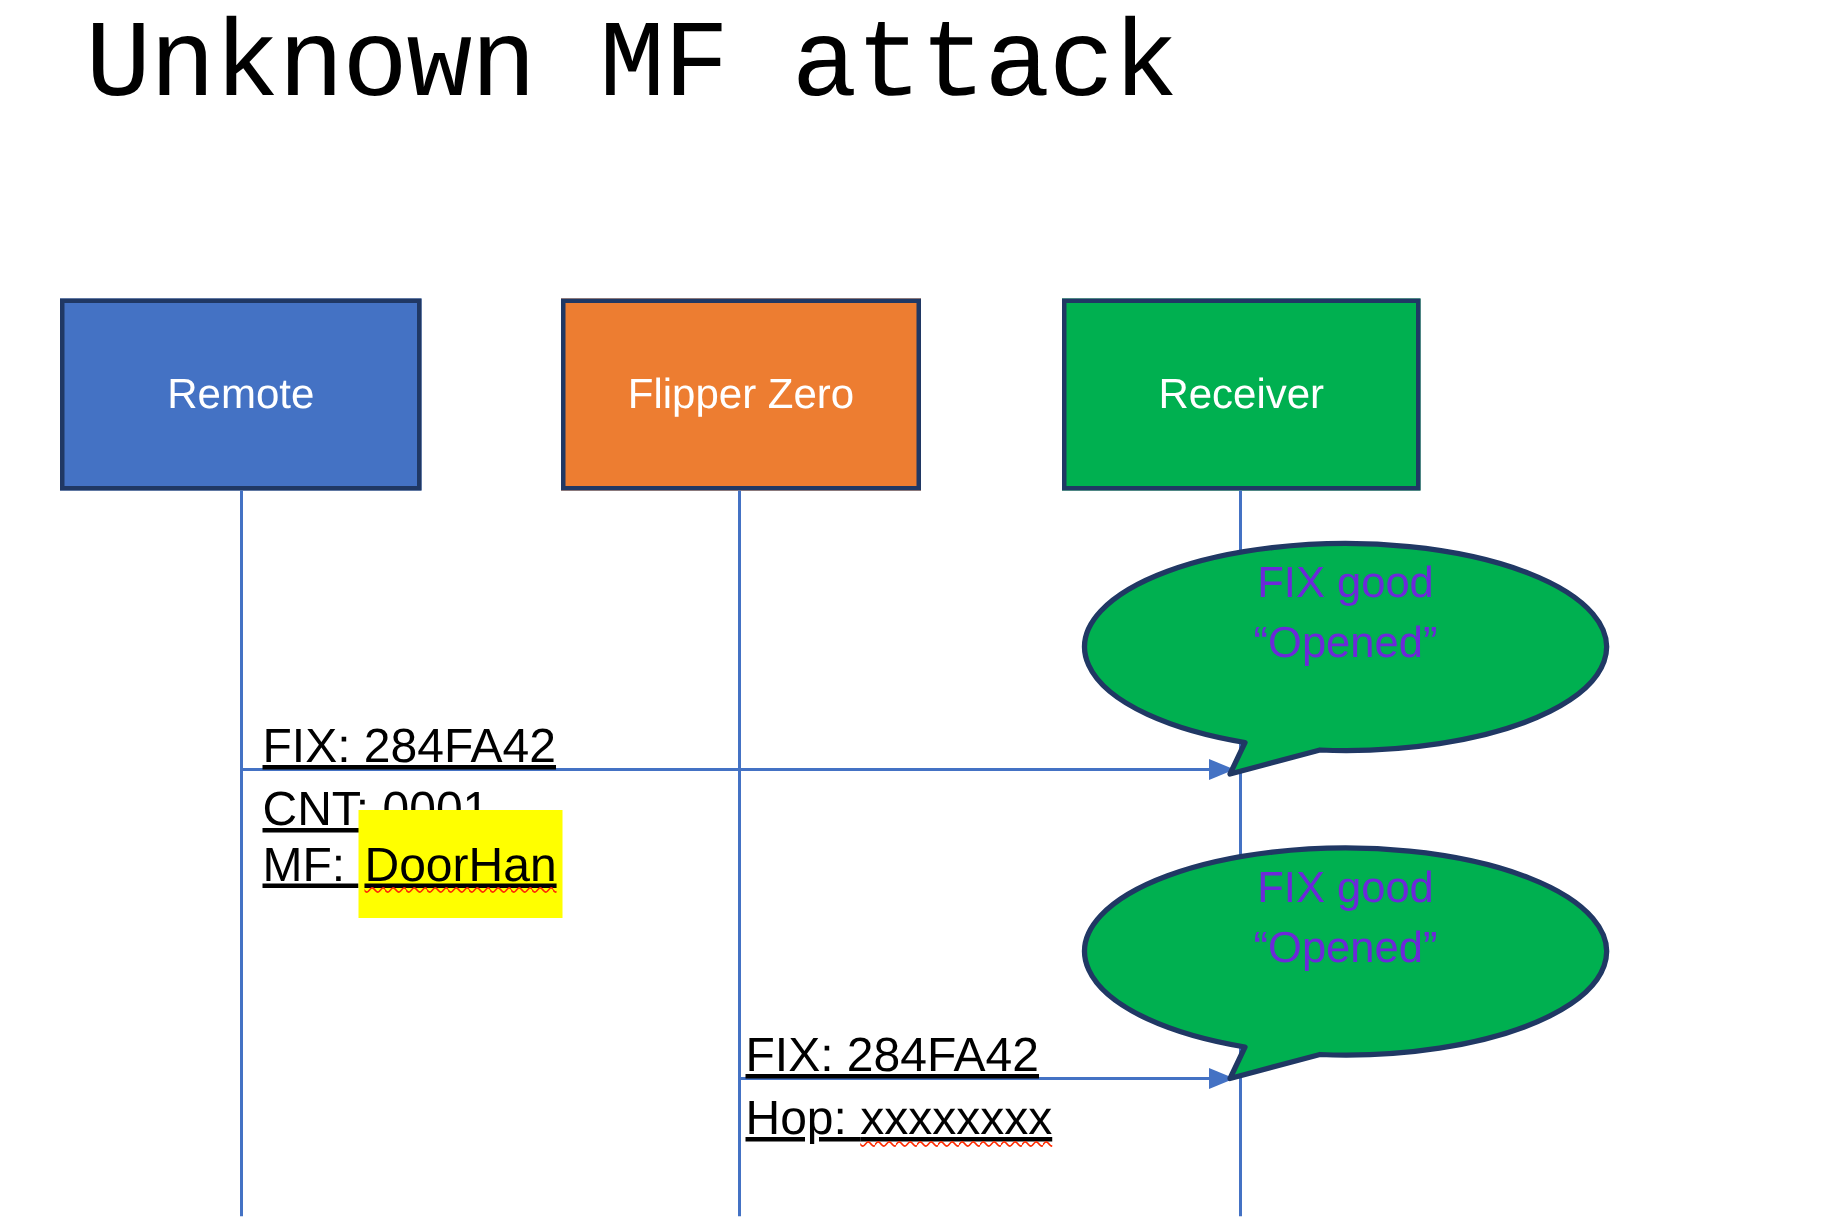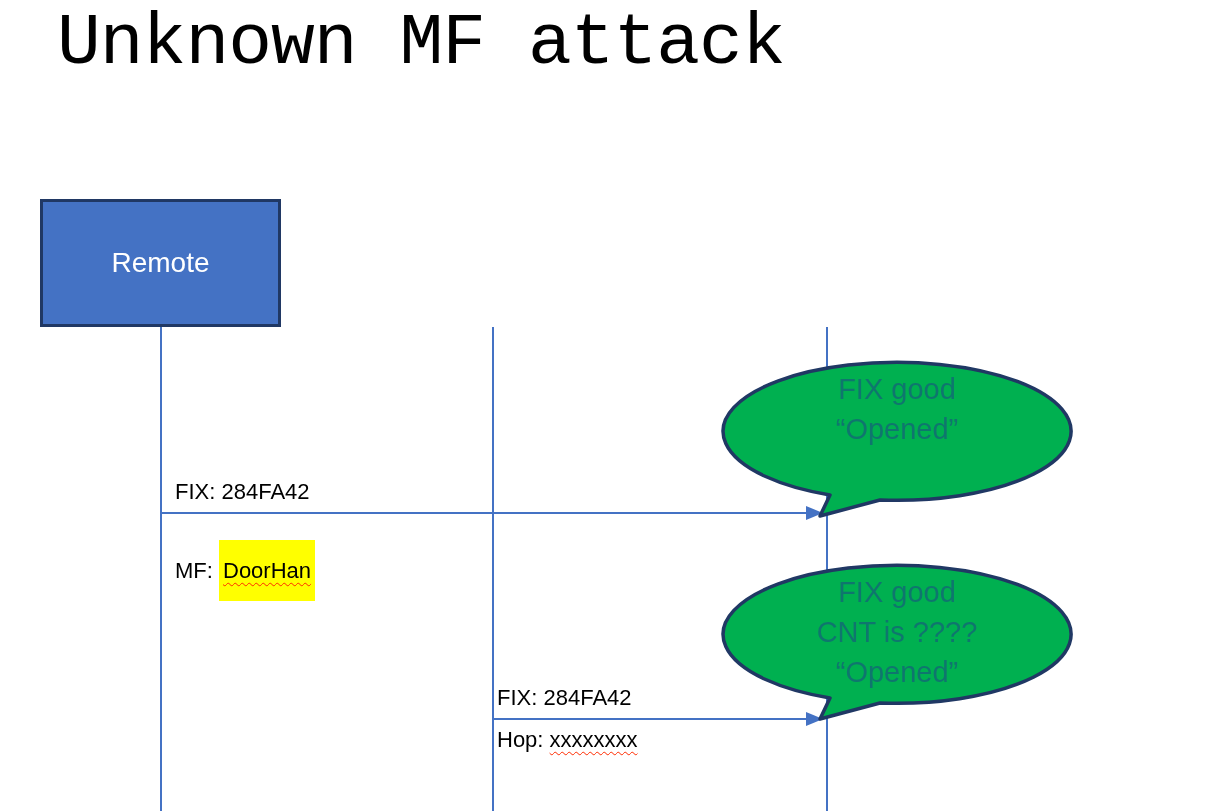--- a/index.html
+++ b/index.html
@@ -37,21 +37,21 @@
   .arrow1-shaft { left:161px; top:512px; width:646px; }
   .arrow2-shaft { left:493px; top:718px; width:314px; }
   .arrow-head {
     position:absolute; width:0; height:0;
     border-top:7px solid transparent; border-bottom:7px solid transparent;
     border-left:17px solid var(--line);
   }
   .arrow1-head { left:806px; top:506px; }
   .arrow2-head { left:806px; top:712px; }
 
-  .msg-line { position:absolute; font-size:22px; white-space:pre; }
+  .msg-line { position:absolute; font-size:32px; white-space:pre;text-decoration:underline; }
   .msg1-above { left:175px; top:479px; }
   .msg1-cnt   { left:175px; top:521px; }
   .msg1-mf    { left:175px; top:558px; }
   .msg2-above { left:497px; top:685px; }
   .msg2-hop   { left:497px; top:727px;text-align:right; }
   .msg2-mf    { left:497px; top:763px; }
 
   .hl { background:var(--highlight); padding:18px 4px; }
   .sq {
     text-decoration-line:underline;
@@ -61,61 +61,67 @@
     text-underline-offset:4px;
   }
 
   .callout { position:absolute; width:365px; height:170px; }
   .callout1 { left:715px; top:355px; }
   .callout2 { left:715px; top:558px; }
   .callout path { fill:var(--green); stroke:var(--navy); stroke-width:3.5; stroke-linejoin:round; }
 
   .callout-text {
     position:absolute; left:723px; width:348px;
-    text-align:center; color:#0f766e; font-size:29px; line-height:40px;
+    text-align:center; color:#6d28d9; font-size:29px; line-height:40px;
   }
   .callout1-text { top:369px; }
   .callout2-text { top:572px; }
 </style>
 </head>
 <body>
 
 <div class="stage">
 
   <div class="title">Unknown MF attack</div>
 
   <div class="actor actor-remote">
     <span>Remote</span>
   </div>
+  <div class="actor actor-flipper">
+    <span>Flipper Zero</span>
+  </div>
+  <div class="actor actor-receiver">
+    <span>Receiver</span>
+  </div>
 
   <div class="lifeline lifeline-remote"></div>
   <div class="lifeline lifeline-flipper"></div>
   <div class="lifeline lifeline-receiver"></div>
 
   <div class="arrow-shaft arrow1-shaft"></div>
   <div class="arrow-head arrow1-head"></div>
   <div class="arrow-shaft arrow2-shaft"></div>
   <div class="arrow-head arrow2-head"></div>
 
   <div class="msg-line msg1-above">FIX: 284FA42</div>
+  <div class="msg-line msg1-cnt"><span>CNT: </span><span>0001</span></div>
   <div class="msg-line msg1-mf"><span>MF: </span><span class="hl sq">DoorHan</span></div>
 
   <div class="msg-line msg2-above">FIX: 284FA42</div>
   <div class="msg-line msg2-hop"><span>Hop: </span><span class="sq">xxxxxxxx</span></div>
 
   <svg class="callout callout1" viewBox="0 0 365 170">
     <path d="M 115 140 A 174 69 0 1 1 165 145 L 105 161 Z"></path>
   </svg>
   <div class="callout-text callout1-text">
     <div>FIX good</div>
     <div>“Opened”</div>
   </div>
 
   <svg class="callout callout2" viewBox="0 0 365 170">
     <path d="M 115 140 A 174 69 0 1 1 165 145 L 105 161 Z"></path>
   </svg>
   <div class="callout-text callout2-text">
     <div>FIX good</div>
-    <div>CNT is ????</div>
     <div>“Opened”</div>
   </div>
 
 </div>
 
 </body></html>

